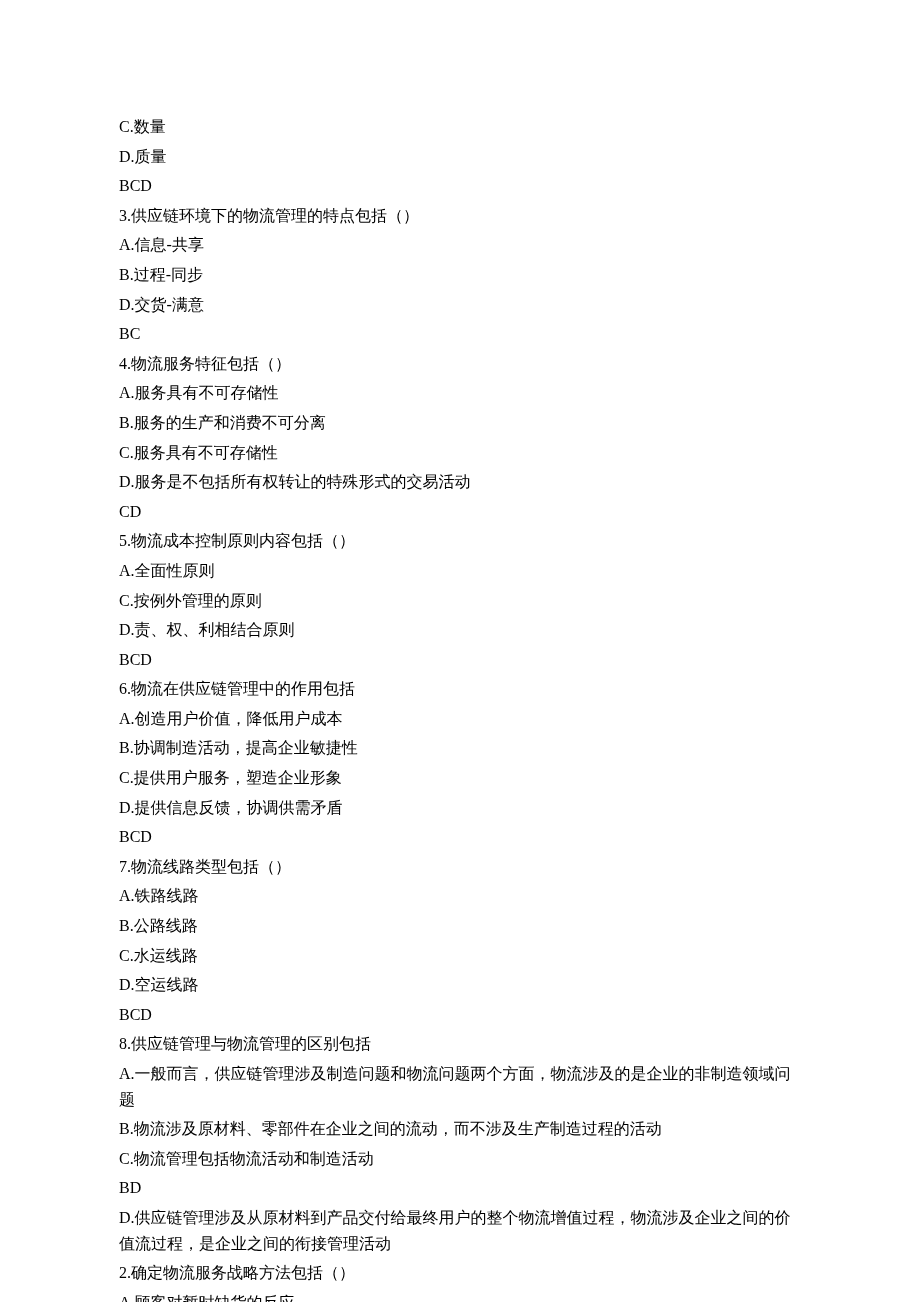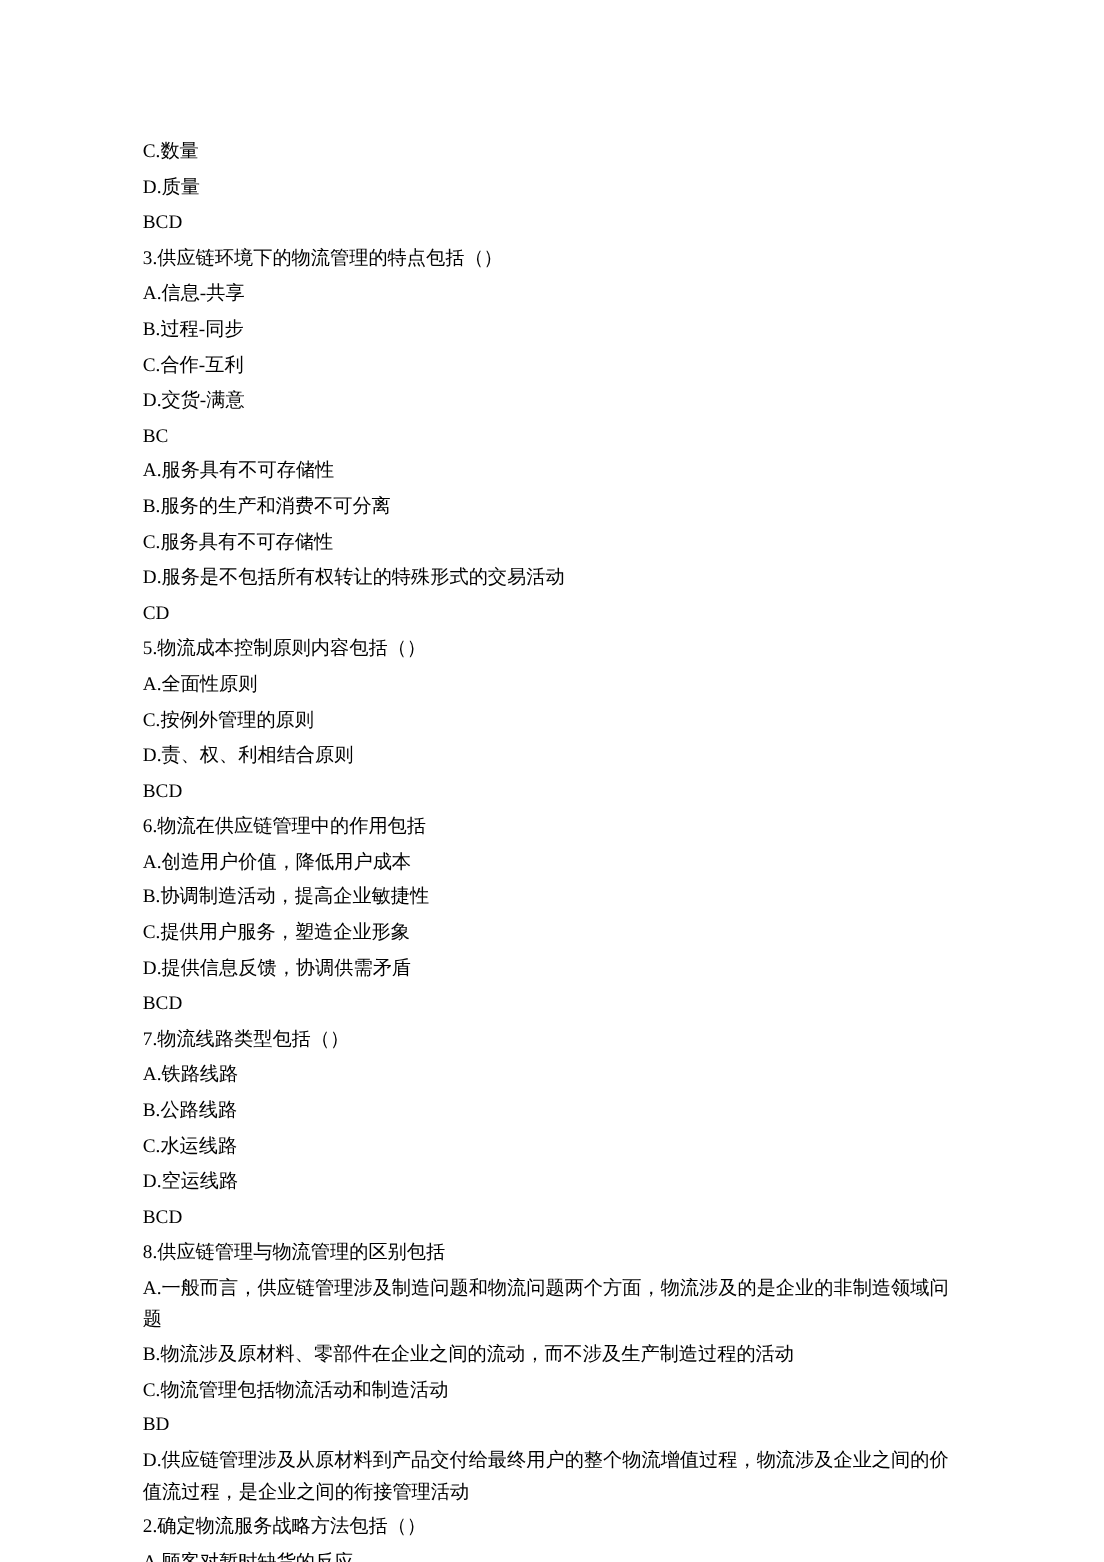--- a/index.html
+++ b/index.html
@@ -24,23 +24,23 @@
 </head>
 <body>
 
 <div id="content">
     <div class="line">C.数量</div>
     <div class="line">D.质量</div>
     <div class="line">BCD</div>
     <div class="line">3.供应链环境下的物流管理的特点包括（）</div>
     <div class="line">A.信息-共享</div>
     <div class="line">B.过程-同步</div>
-    <div class="line">C.合作-互利</div>
     <div class="line">D.交货-满意</div>
     <div class="line">BC</div>
+    <div class="line">4.物流服务特征包括（）</div>
     <div class="line">A.服务具有不可存储性</div>
     <div class="line">B.服务的生产和消费不可分离</div>
     <div class="line">C.服务具有不可存储性</div>
     <div class="line">D.服务是不包括所有权转让的特殊形式的交易活动</div>
     <div class="line">CD</div>
     <div class="line">5.物流成本控制原则内容包括（）</div>
     <div class="line">A.全面性原则</div>
     <div class="line">C.按例外管理的原则</div>
     <div class="line">D.责、权、利相结合原则</div>
     <div class="line">BCD</div>

